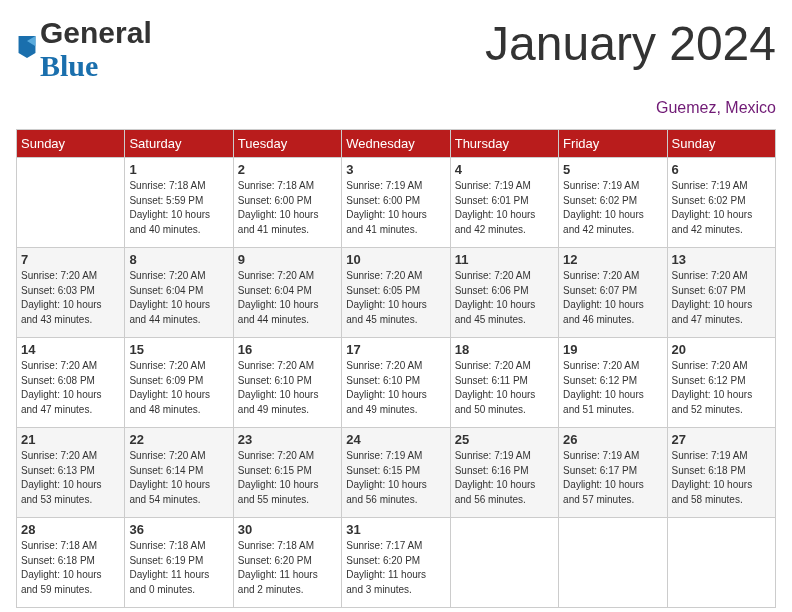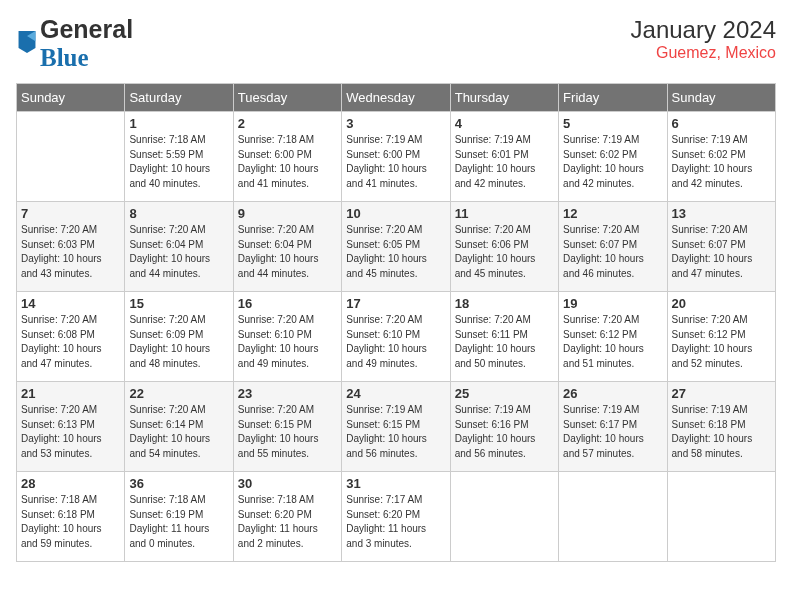--- a/index.html
+++ b/index.html
@@ -14,48 +14,49 @@
       display: flex;
       justify-content: space-between;
       align-items: flex-start;
       margin-bottom: 12px;
     }
     .logo {
       display: flex;
       align-items: center;
     }
     .logo-text {
-      font-size: 25px;
+      font-size: 30px;
       font-weight: bold;
       line-height: 1.1;
     }
     .logo-general { color: #333; }
     .logo-blue { color: #1a6fad; font-family: Liberation Serif, serif; }
     .logo-icon {
       width: 18px;
       height: 22px;
       margin-left: 2px;
     }
     .title-block { text-align: right; }
     .month-title {
-      font-size: 24px;
+      font-size: 48px;
       color: #333;
       font-weight: normal;
     }
     .subtitle {
       font-size: 16px;
-      color: #ef4444;
+      color: #701a75;
+      margin-top: 28px;
     }
     table {
       width: 100%;
       border-collapse: collapse;
       font-size: 11px;
     }
     thead tr th {
-      background-color: #737373;
+      background-color: #b91c1c;
       color: #fff;
       padding: 6px 4px;
       text-align: left;
       font-size: 13px;
       font-weight: normal;
       border: 1px solid #ccc;
     }
     tbody tr td {
       border: 1px solid #ccc;
       vertical-align: top;

